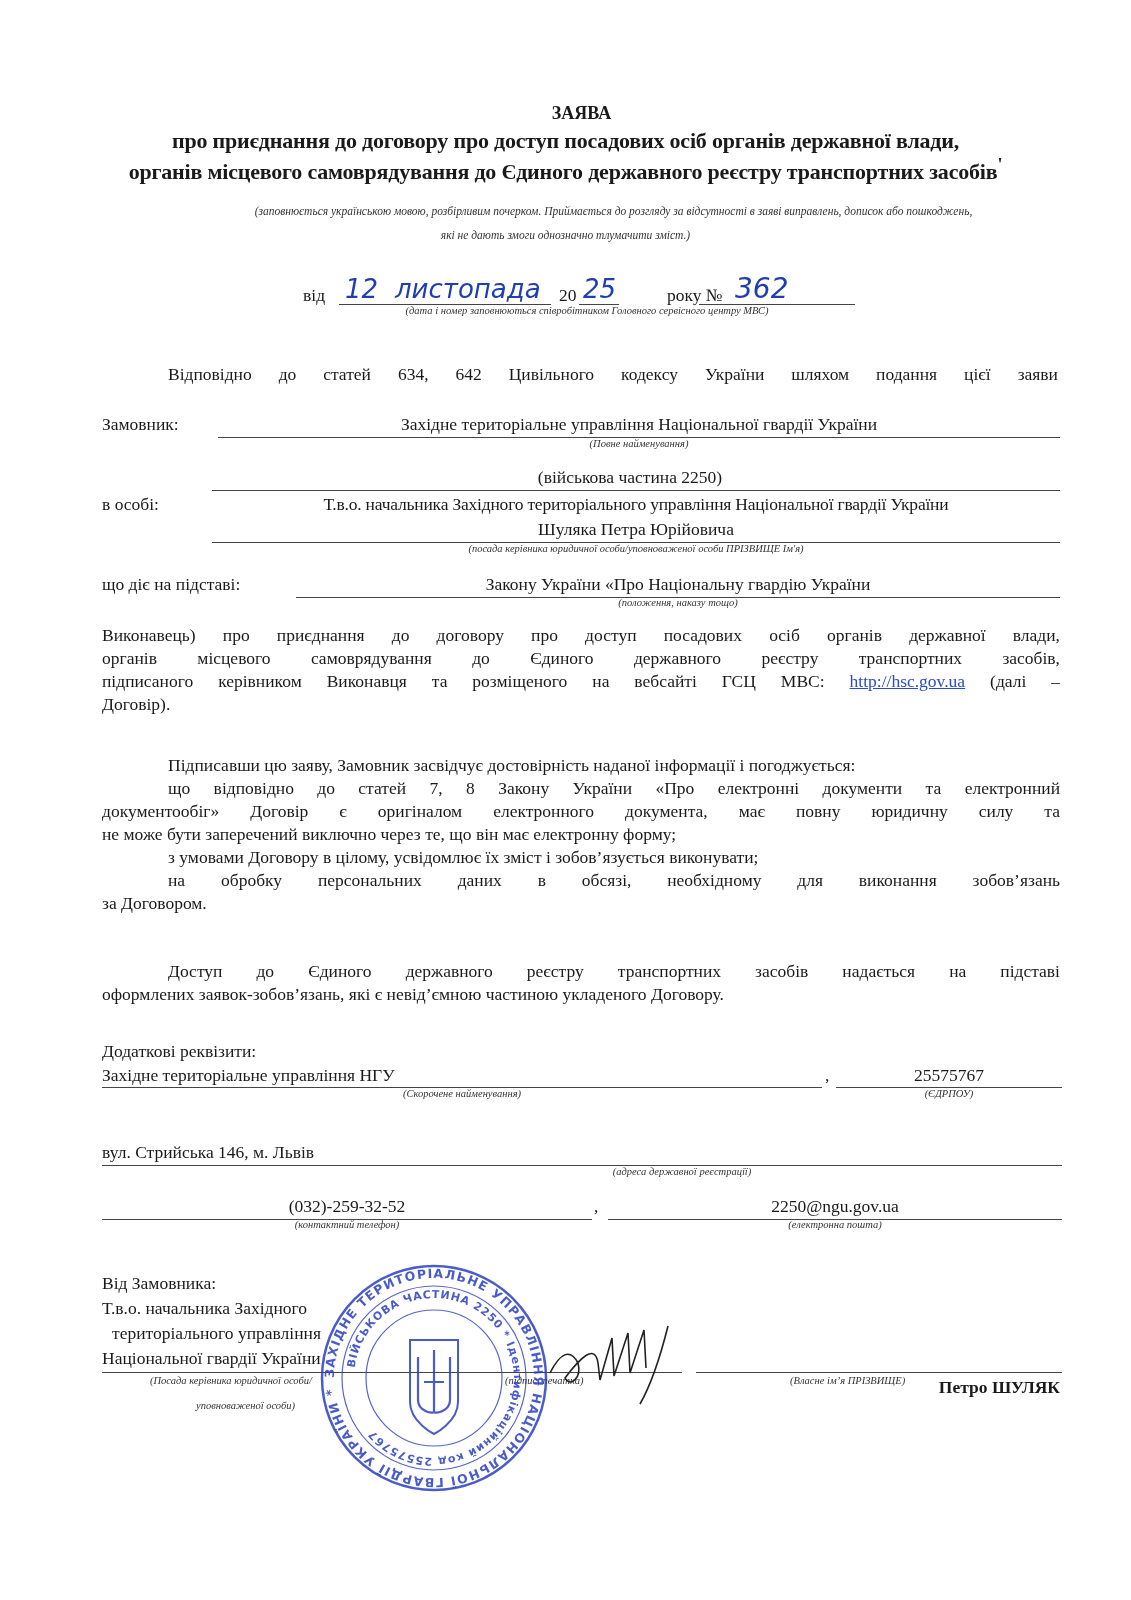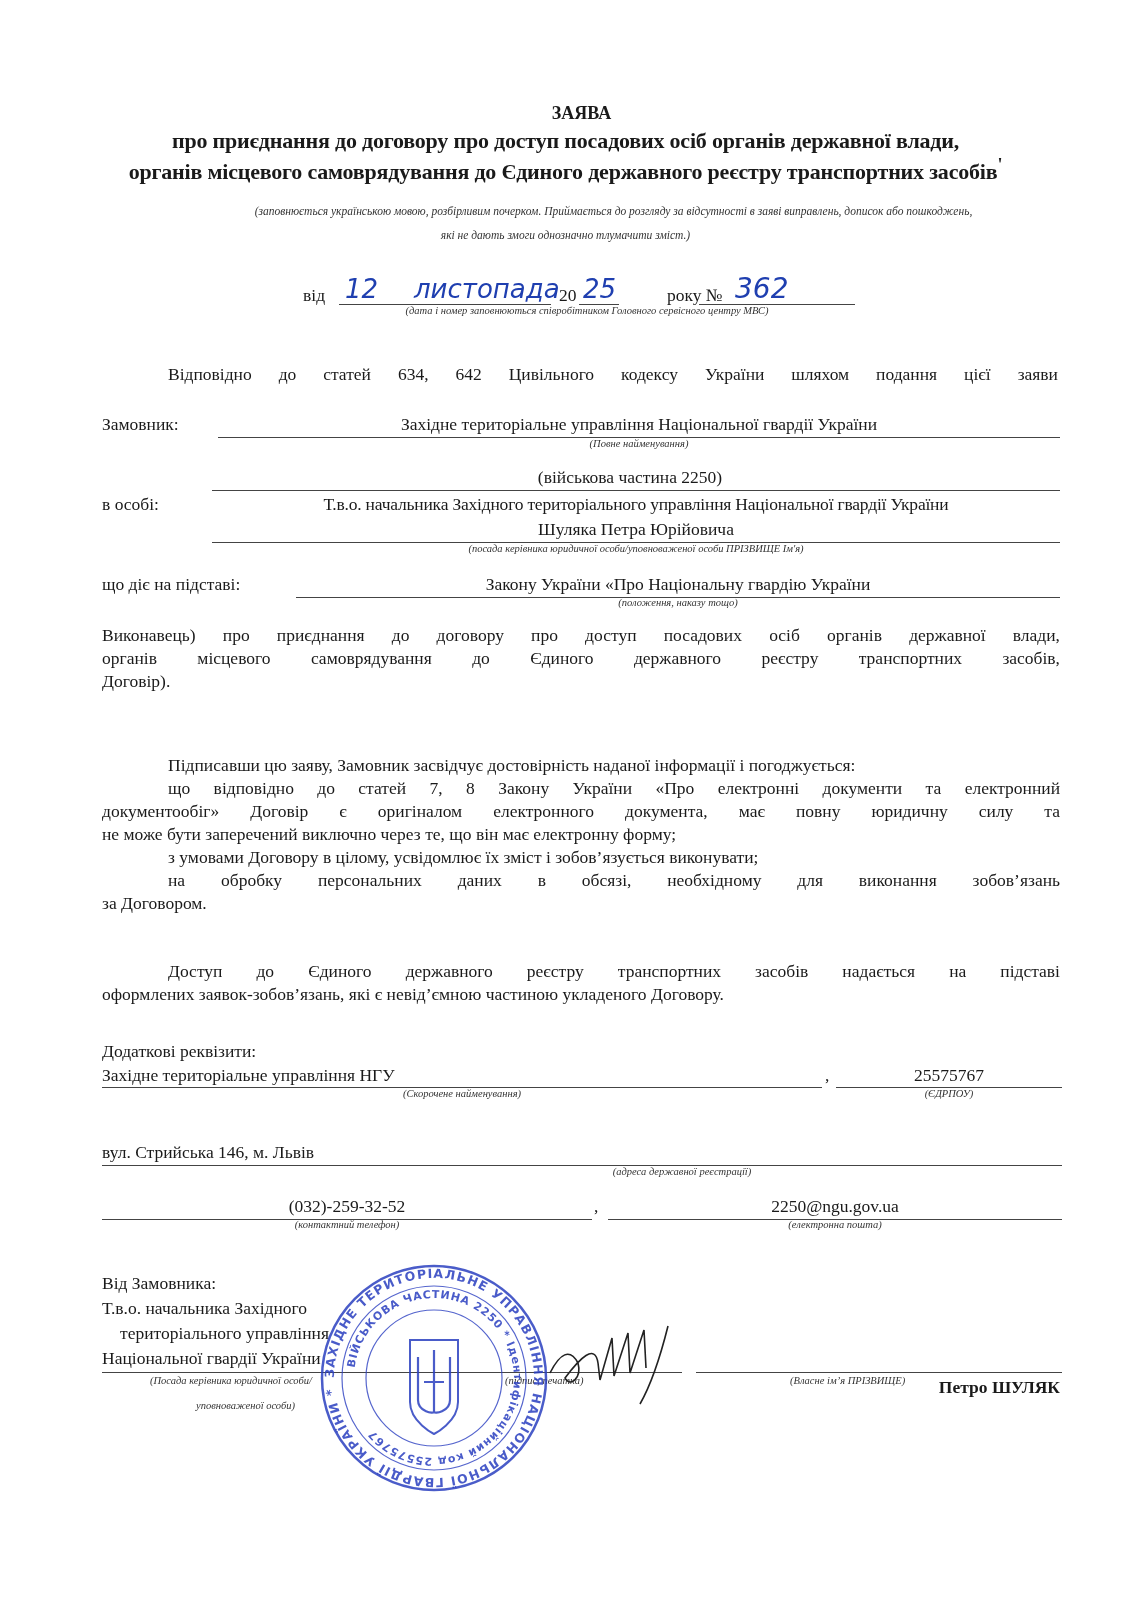--- a/index.html
+++ b/index.html
@@ -25,21 +25,21 @@
 <div class="abs subtitle" style="top:155px;">
   <span>органів місцевого самоврядування до Єдиного державного реєстру транспортних засобів</span><sup>'</sup>
 </div>
 <div class="abs note" style="top:205px;padding-left:48px;">(заповнюється українською мовою, розбірливим почерком. Приймається до розгляду за відсутності в заяві виправлень, дописок або пошкоджень,</div>
 <div class="abs note" style="top:229px;">які не дають змоги однозначно тлумачити зміст.)</div>
 
 <div class="abs" style="left:303px; top:278px; width:560px; height:36px;">
   <span class="abs body-text" style="left:0; top:6px;">від</span>
   <span class="abs line" style="left:36px; top:0; width:212px; height:26px;"></span>
   <span class="abs hand" style="left:42px; top:-4px;">12</span>
-  <span class="abs hand" style="left:92px; top:-4px;margin-left:19px;">листопада</span>
+  <span class="abs hand" style="left:92px; top:-4px;">листопада</span>
   <span class="abs body-text" style="left:256px; top:6px;">20</span>
   <span class="abs line" style="left:276px; top:0; width:40px; height:26px;"></span>
   <span class="abs hand" style="left:280px; top:-4px;">25</span>
   <span class="abs body-text" style="left:318px; top:6px;margin-left:46px;">року №</span>
   <span class="abs line" style="left:396px; top:0; width:156px; height:26px;"></span>
   <span class="abs hand" style="left:432px; top:-6px; font-size:28px;">362</span>
   <span class="abs caption" style="left:14px; top:27px; width:540px;">(дата і номер заповнюються співробітником Головного сервісного центру МВС)</span>
 </div>
 
 <div class="abs body-text justify" style="left:168px; top:363px; width:890px;">Відповідно до статей 634, 642 Цивільного кодексу України шляхом подання цієї заяви</div>
@@ -58,20 +58,23 @@
 <div class="abs caption" style="left:212px; top:543px; width:848px;">(посада керівника юридичної особи/уповноваженої особи ПРІЗВИЩЕ Ім'я)</div>
 
 <div class="abs body-text" style="left:102px; top:573px;">що діє на підставі:</div>
 <div class="abs line" style="left:296px; top:573px; width:764px; height:24px;"></div>
 <div class="abs body-text" style="left:296px; top:573px; width:764px; text-align:center;">Закону України «Про Національну гвардію України</div>
 <div class="abs caption" style="left:296px; top:597px; width:764px;">(положення, наказу тощо)</div>
 
 <div class="abs body-text" style="left:102px; top:624px; width:958px;">
   <div class="justify">Виконавець) про приєднання до договору про доступ посадових осіб органів державної влади,</div>
   <div class="justify">органів місцевого самоврядування до Єдиного державного реєстру транспортних засобів,</div>
+  <div class="justify">
+    <span>підписаного керівником Виконавця та розміщеного на вебсайті ГСЦ МВС: </span><a class="link">http://hsc.gov.ua</a><span> (далі –</span>
+  </div>
   <div>Договір).</div>
 </div>
 
 <div class="abs body-text" style="left:102px; top:754px; width:958px;">
   <div style="text-indent:66px;">Підписавши цю заяву, Замовник засвідчує достовірність наданої інформації і погоджується:</div>
   <div class="justify" style="text-indent:66px;">що відповідно до статей 7, 8 Закону України «Про електронні документи та електронний</div>
   <div class="justify">документообіг» Договір є оригіналом електронного документа, має повну юридичну силу та</div>
   <div>не може бути заперечений виключно через те, що він має електронну форму;</div>
   <div style="text-indent:66px;">з умовами Договору в цілому, усвідомлює їх зміст і зобов’язується виконувати;</div>
   <div class="justify" style="text-indent:66px;">на обробку персональних даних в обсязі, необхідному для виконання зобов’язань</div>
@@ -101,21 +104,21 @@
 <div class="abs line" style="left:102px; top:1195px; width:490px; height:24px;"></div>
 <div class="abs body-text" style="left:102px; top:1195px; width:490px; text-align:center;">(032)-259-32-52</div>
 <div class="abs caption" style="left:102px; top:1219px; width:490px;">(контактний телефон)</div>
 <div class="abs body-text" style="left:594px; top:1195px;">,</div>
 <div class="abs line" style="left:608px; top:1195px; width:454px; height:24px;"></div>
 <div class="abs body-text" style="left:608px; top:1195px; width:454px; text-align:center;">2250@ngu.gov.ua</div>
 <div class="abs caption" style="left:608px; top:1219px; width:454px;">(електронна пошта)</div>
 
 <div class="abs body-text" style="left:102px; top:1272px;">Від Замовника:</div>
 <div class="abs body-text" style="left:102px; top:1297px;">Т.в.о. начальника Західного</div>
-<div class="abs body-text" style="left:120px; top:1322px;">територіального управління</div>
+<div class="abs body-text" style="left:112px; top:1322px;">територіального управління</div>
 <div class="abs body-text" style="left:102px; top:1347px;">Національної гвардії України</div>
 <div class="abs line" style="left:102px; top:1348px; width:580px; height:24px;"></div>
 <div class="abs caption" style="left:150px; top:1375px;">(Посада керівника юридичної особи/</div>
 <div class="abs caption" style="left:196px; top:1400px;">уповноваженої особи)</div>
 <div class="abs caption" style="left:505px; top:1375px;">(підпис, печатка)</div>
 
 <svg class="abs" style="left:540px; top:1318px;" width="150" height="90" viewBox="0 0 150 90">
   <path d="M10 55 C 20 35, 30 30, 38 45 C 42 60, 30 70, 25 60 C 40 40, 55 25, 58 45 L 60 62 L 72 20 L 74 58 L 88 15 L 90 55 L 104 12 L 106 50" fill="none" stroke="#222" stroke-width="1.6"></path>
   <path d="M128 8 C 120 40, 112 65, 100 86" fill="none" stroke="#222" stroke-width="1.6"></path>
 </svg>

